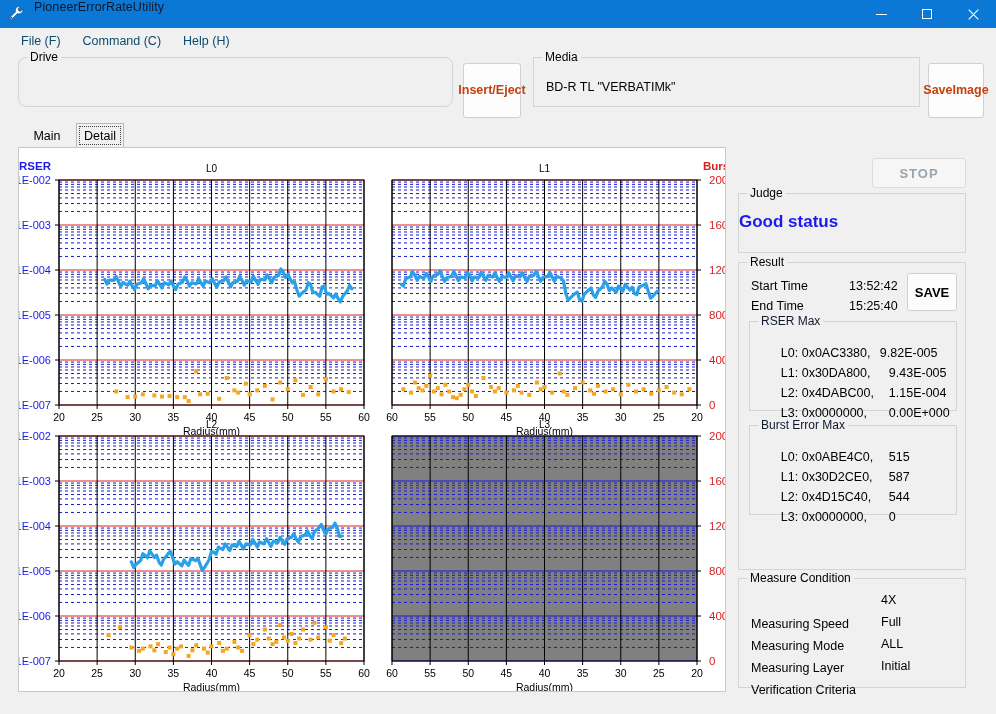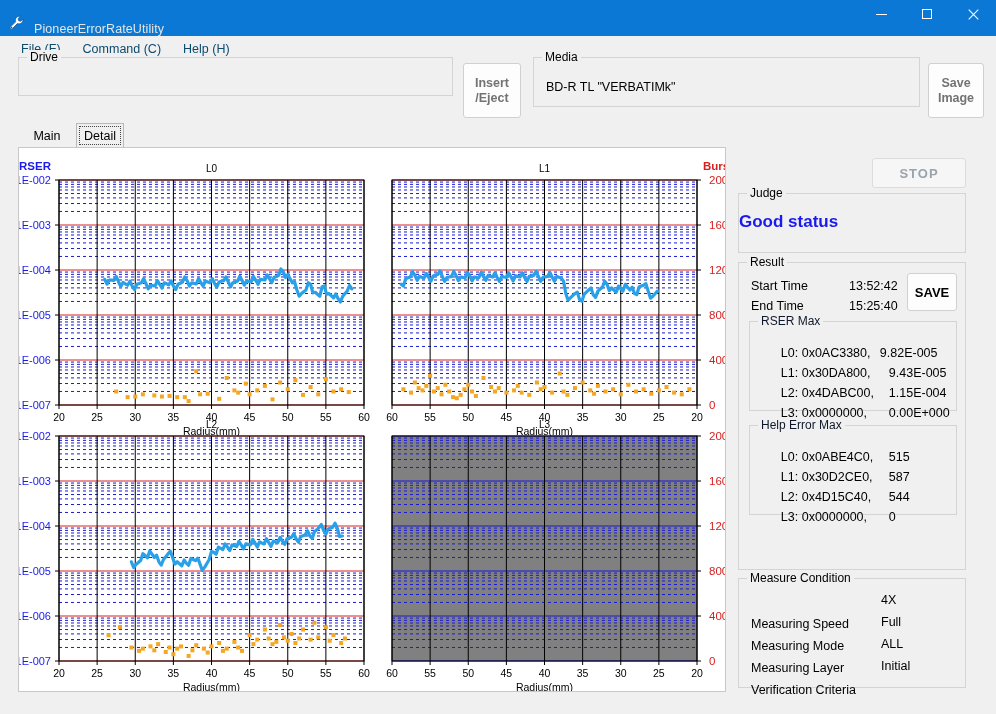--- a/index.html
+++ b/index.html
@@ -7,23 +7,23 @@
   body {
     width: 996px; height: 714px;
     font-family: "Liberation Sans", sans-serif;
     background: #f0f0f0;
     overflow: hidden;
     position: relative;
   }
 
   
   #titlebar {
-    height: 36px; background: #0a78d4;
-    display: flex; align-items: flex-end;
-    color: #e5e5e5; font-size: 12px;
+    height: 28px; background: #0a78d4;
+    display: flex; align-items: flex-start;
+    color: #0f172a; font-size: 12px;
     position: relative;
   }
   #titlebar .app-icon {
     width: 26px; height: 26px; margin-left: 4px;
     display: flex; align-items: center; justify-content: center;
   }
   #titlebar .title-text { margin-left: 4px; font-size: 12.5px; letter-spacing: 0.1px; }
   .win-buttons { position: absolute; right: 0; top: 0; height: 28px; display: flex; }
   .win-btn {
     width: 46px; height: 28px; display: flex; align-items: center; justify-content: center;
@@ -45,43 +45,43 @@
     position: absolute;
     border: 1px solid #d4d4d4;
   }
   .groupbox > .gb-title {
     position: absolute; top: -8px; left: 8px;
     background: #f0f0f0; padding: 0 3px;
     font-size: 12px; color: #000;
   }
 
   
-  #drive-group { left: 18px; top: 57px; width: 435px; height: 39px; }
+  #drive-group { left: 18px; top: 57px; width: 435px; height: 50px; border-radius: 8px; }
   #drive-combo {
     position: absolute; left: 7px; top: 14px;
     width: 420px; height: 24px;
     background: #ffffff; border: 1px solid #a0a0a0;
     display: flex; align-items: center;
     font-size: 12.5px; color: #000; padding-left: 6px;
   }
   #drive-combo .chev {
     position: absolute; right: 8px; top: 0; height: 100%;
     display: flex; align-items: center; color: #555; font-size: 9px;
   }
 
   
   #media-group { left: 533px; top: 57px; width: 387px; height: 50px; }
   #media-value { position: absolute; left: 12px; top: 22px; font-size: 12.5px; color:#000; }
 
   
   .winbtn {
     position: absolute;
     background: #fdfdfd; border: 1px solid #d0d0d0; border-radius: 3px;
-    display: flex; flex-direction: column; align-items: center; justify-content: center;
-    font-size: 12.5px; font-weight: bold; color: #737373;
+    display: flex; flex-direction: row; align-items: center; justify-content: center;
+    font-size: 12.5px; font-weight: bold; color: #c2410c;
     line-height: 15px;
     cursor: default;
   }
   #insert-eject { left: 463px; top: 63px; width: 58px; height: 55px; }
   #save-image { left: 928px; top: 63px; width: 56px; height: 55px; }
 
   
   #tabstrip { position: absolute; left: 18px; top: 125px; width: 708px; height: 22px; }
   .tab {
     position: absolute; top: 0; height: 22px;
@@ -747,21 +747,21 @@
     </div>
     <div class="maxrow" style="left:10px; top:50px;">
       <span class="addr" style="width:108px">L2: 0x4DABC00,</span><span class="val">1.15E-004</span>
     </div>
     <div class="maxrow" style="left:10px; top:70px;">
       <span class="addr" style="width:108px">L3: 0x0000000,</span><span class="val">0.00E+000</span>
     </div>
   </div>
 
   <div class="subgroup" id="burst-max-group">
-    <div class="sg-title">Help Error Max</div>
+    <div class="sg-title">Burst Error Max</div>
     <div class="maxrow" style="left:10px; top:10px;">
       <span class="addr" style="width:108px">L0: 0x0ABE4C0,</span><span class="val">515</span>
     </div>
     <div class="maxrow" style="left:10px; top:30px;">
       <span class="addr" style="width:108px">L1: 0x30D2CE0,</span><span class="val">587</span>
     </div>
     <div class="maxrow" style="left:10px; top:50px;">
       <span class="addr" style="width:108px">L2: 0x4D15C40,</span><span class="val">544</span>
     </div>
     <div class="maxrow" style="left:10px; top:70px;">

